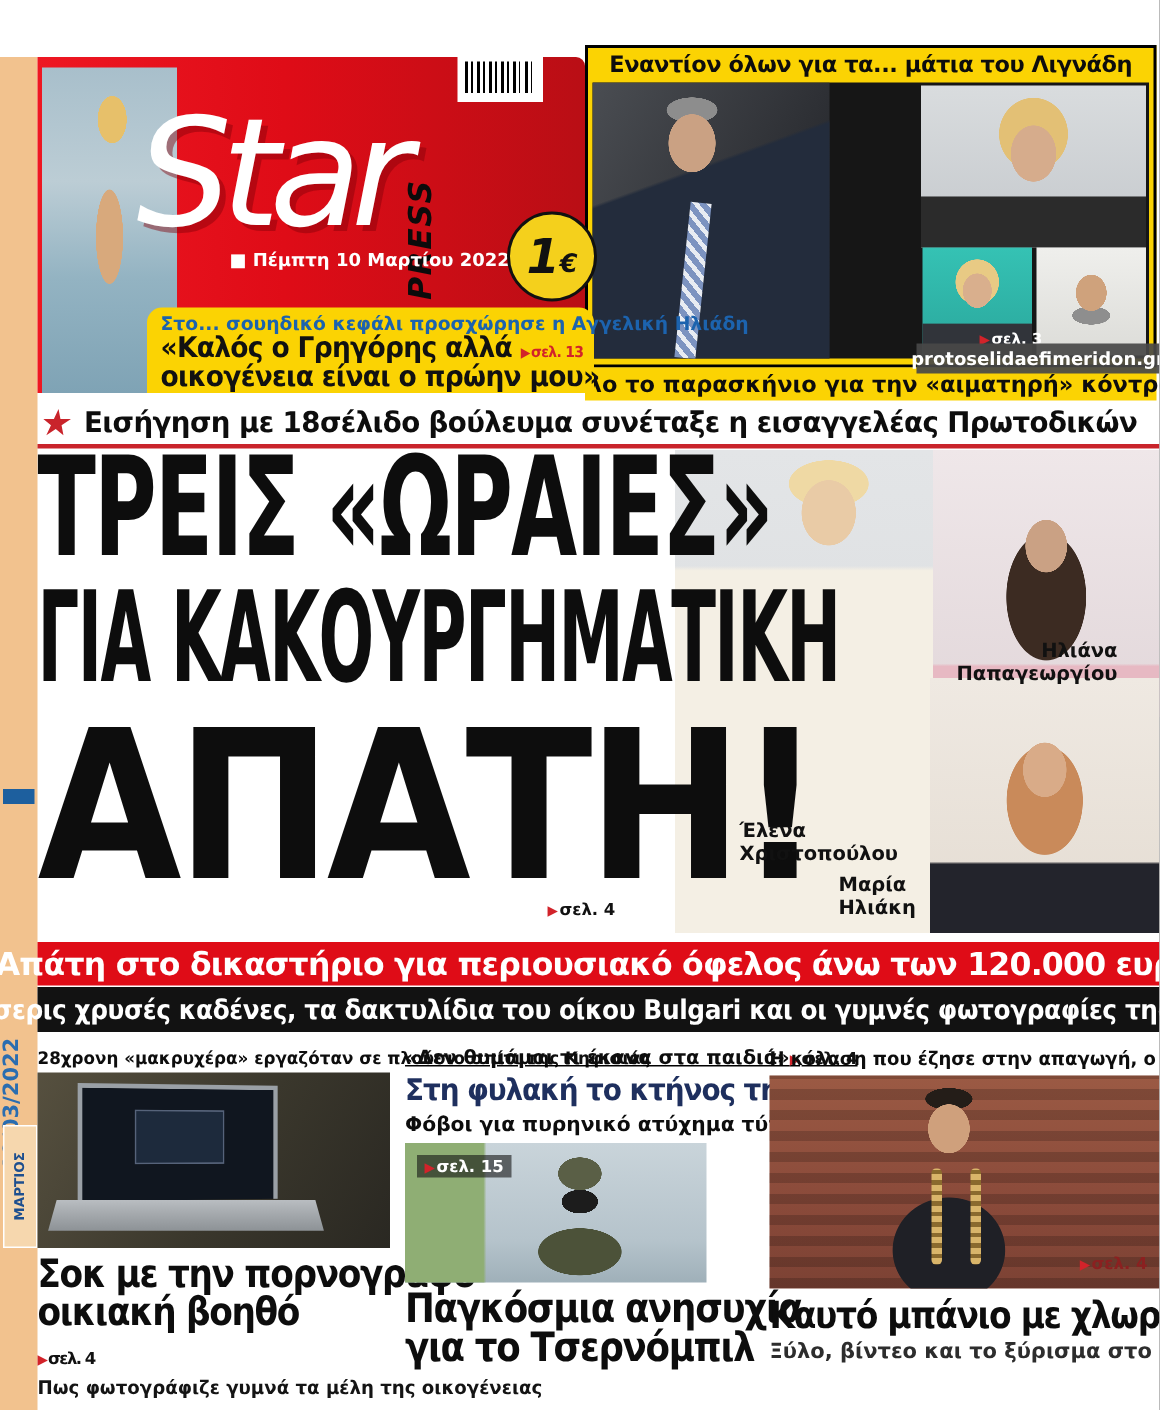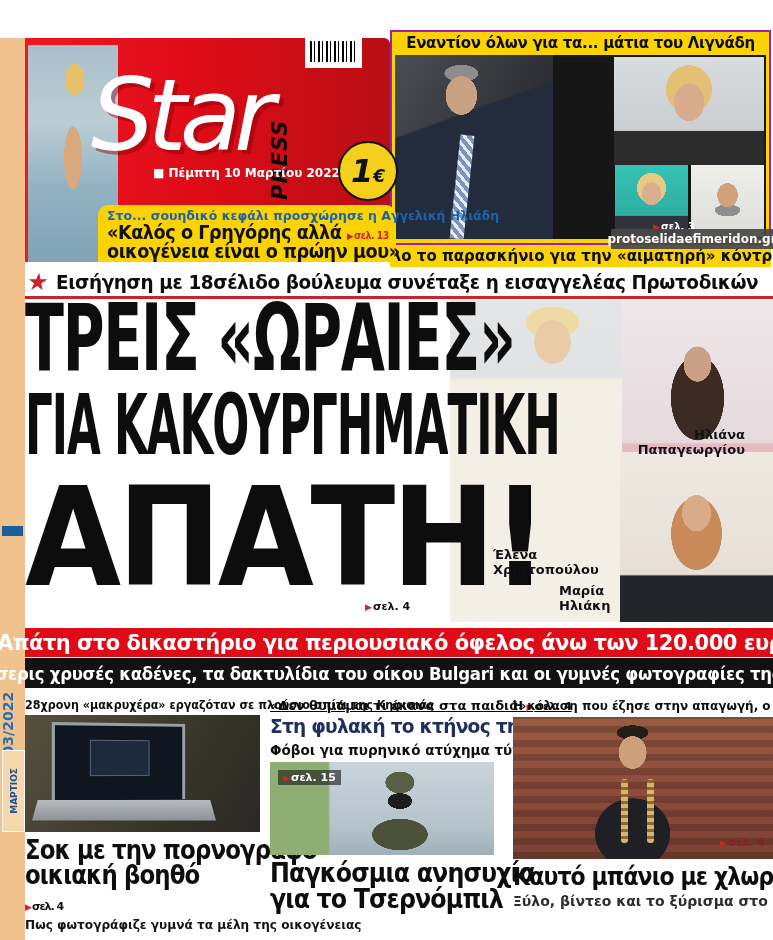--- a/index.html
+++ b/index.html
@@ -46,21 +46,21 @@
   .promo{left:73px;top:167px;width:286px;height:51px;background:#fbd303;
          border-radius:10px 10px 0 0;padding:3px 3px 3px 9px;z-index:5;}
   .promo-kicker{color:#1c63ae;font-weight:bold;font-size:12.5px;white-space:nowrap;}
   .promo-line{color:#111;font-weight:bold;font-size:19px;line-height:1.02;
               letter-spacing:-0.5px;white-space:nowrap;transform:scaleX(.93);transform-origin:left top;}
   .pageref-inline{font-size:10px;color:#d2232a;font-weight:bold;}
   .arrow{color:#d2232a;font-size:9px;margin-right:1px;}
 
   
   .topright{position:absolute;left:390px;top:30px;width:381px;height:215px;background:#fbd303;
-            border:2px solid #a21caf;box-sizing:border-box;}
+            border:2px solid #000000;box-sizing:border-box;}
   .tr-header{text-align:center;color:#0d0d0d;font-weight:bold;font-size:15px;padding:2px 0 3px;
              letter-spacing:-0.3px;white-space:nowrap;}
   .tr-content{position:relative;margin:0 3px;height:184px;background:#161616;overflow:hidden;}
   .kougias-photo{left:0;top:0;width:158px;height:184px;
      background:
        radial-gradient(ellipse 26px 32px at 42% 22%,#caa183 0 60%,rgba(0,0,0,0) 61%),
        radial-gradient(ellipse 28px 14px at 42% 10%,#8d8d8d 0 60%,rgba(0,0,0,0) 61%),
        linear-gradient(160deg,rgba(0,0,0,0) 0 34%,#232c3c 35% 100%),
        linear-gradient(120deg,#4a4d52 0%,#2e3035 60%,#1c1d20 100%);}
   .kougias-tie{position:absolute;left:60px;top:80px;width:14px;height:104px;
@@ -160,21 +160,21 @@
      background:linear-gradient(180deg,#b9bdc1 0%,#8d9296 100%);transform:perspective(250px) rotateX(38deg);}
   .col-left .col-headline{margin-top:6px;font-size:26px;}
   .col-left .col-sub{margin-top:3px;font-size:12.5px;white-space:nowrap;transform:scaleX(.97);transform-origin:left top;}
 
   .col-mid{position:absolute;left:270px;top:698px;width:233px;}
   .mid-row1{display:flex;justify-content:space-between;align-items:baseline;text-decoration:underline;}
   .col-mid .kicker-sm{font-size:13px;}
   .mid-headline-blue{font-weight:bold;color:#1e2f5e;font-size:20px;letter-spacing:-0.8px;
       white-space:nowrap;transform:scaleX(.93);transform-origin:left top;margin-top:1px;}
   .mid-subkicker{font-weight:bold;color:#0d0d0d;font-size:13.5px;margin-top:4px;white-space:nowrap;}
-  .soldier-photo{position:relative;margin-top:4px;width:224px;height:93px;
+  .soldier-photo{position:relative;margin-top:4px;width:201px;height:93px;
      background:
        radial-gradient(ellipse 24px 18px at 58% 22%,#5a5f46 0 60%,rgba(0,0,0,0) 61%),
        radial-gradient(ellipse 20px 13px at 58% 42%,#1c1c1c 0 60%,rgba(0,0,0,0) 61%),
        radial-gradient(ellipse 46px 26px at 58% 78%,#4c5239 0 60%,rgba(0,0,0,0) 61%),
        linear-gradient(90deg,#8fae74 0 26%,rgba(0,0,0,0) 27%),
        linear-gradient(180deg,#c9d4da 0%,#b5c3cb 70%,#9fb0b9 100%);}
   .photo-chip{position:absolute;left:8px;top:8px;background:rgba(20,20,20,.6);color:#fff;
       font-weight:bold;font-size:11px;padding:1px 5px;}
   .col-mid .col-headline{margin-top:5px;font-size:27px;}
 

